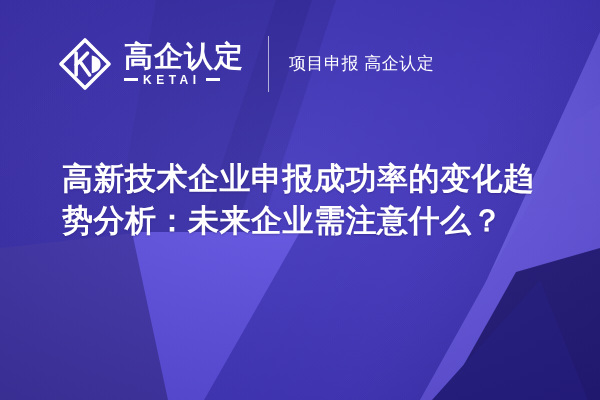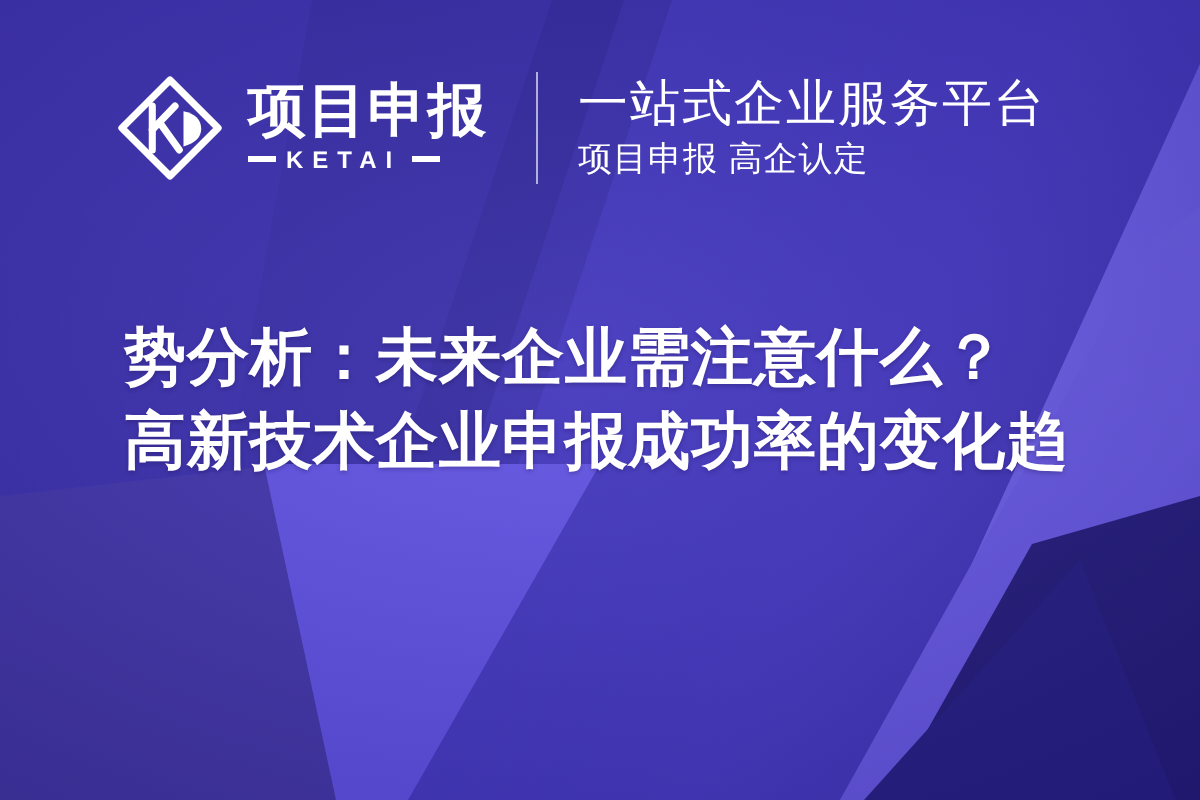--- a/index.html
+++ b/index.html
@@ -197,36 +197,35 @@
 
     <div class="logo-block">
       <svg class="logo-mark" viewBox="0 0 64 64" aria-hidden="true">
         <path d="M32 3.5 L60.5 32 L32 60.5 L3.5 32 Z" fill="none" stroke="#ffffff" stroke-width="4.2" stroke-linejoin="round" stroke-linecap="round" transform="rotate(0 32 32)" rx="6"></path>
         <path d="M21.5 19 L21.5 45" fill="none" stroke="#ffffff" stroke-width="4.2" stroke-linecap="round"></path>
         <path d="M21.5 33 L35 19" fill="none" stroke="#ffffff" stroke-width="4.2" stroke-linecap="round"></path>
         <path d="M26 29 L37.5 45" fill="none" stroke="#ffffff" stroke-width="4.2" stroke-linecap="round"></path>
         <path d="M40 22 L40 43 C47 41 50.5 37.5 50.5 32.5 C50.5 27 47 23.5 40 22 Z" fill="#ffffff" stroke="none"></path>
       </svg>
       <div class="logo-words">
-        <div class="logo-cn">项目申报</div>
+        <div class="logo-cn">高企认定</div>
         <div class="logo-en-row">
           <span class="logo-dash"></span>
           <span class="logo-en">KETAI</span>
           <span class="logo-dash"></span>
         </div>
       </div>
     </div>
 
     <div class="divider"></div>
 
     <div class="tagline-block">
-      <div class="tagline-main">一站式企业服务平台</div>
       <div class="tagline-sub">项目申报 高企认定</div>
     </div>
 
   </div>
 
   <div class="headline">
+    <div class="headline-line">高新技术企业申报成功率的变化趋</div>
     <div class="headline-line">势分析：未来企业需注意什么？</div>
-    <div class="headline-line">高新技术企业申报成功率的变化趋</div>
   </div>
 
 </div>
 
 </body></html>

